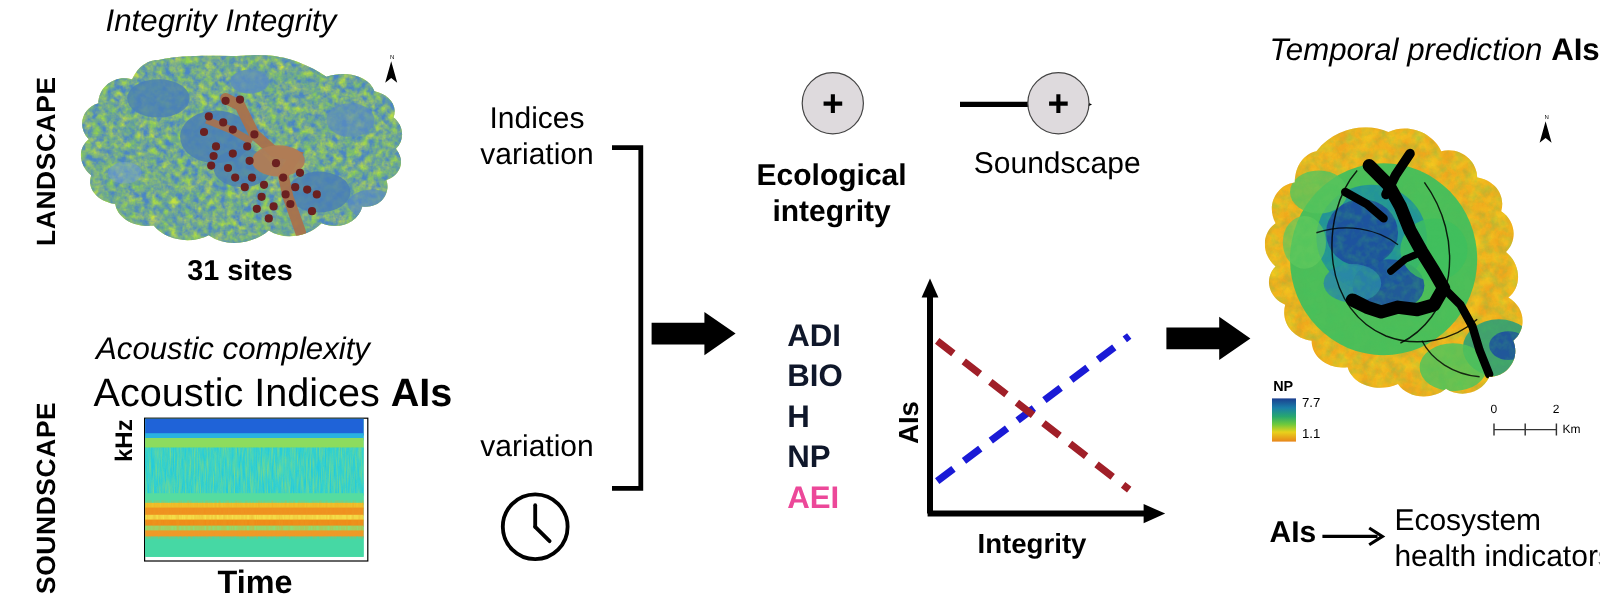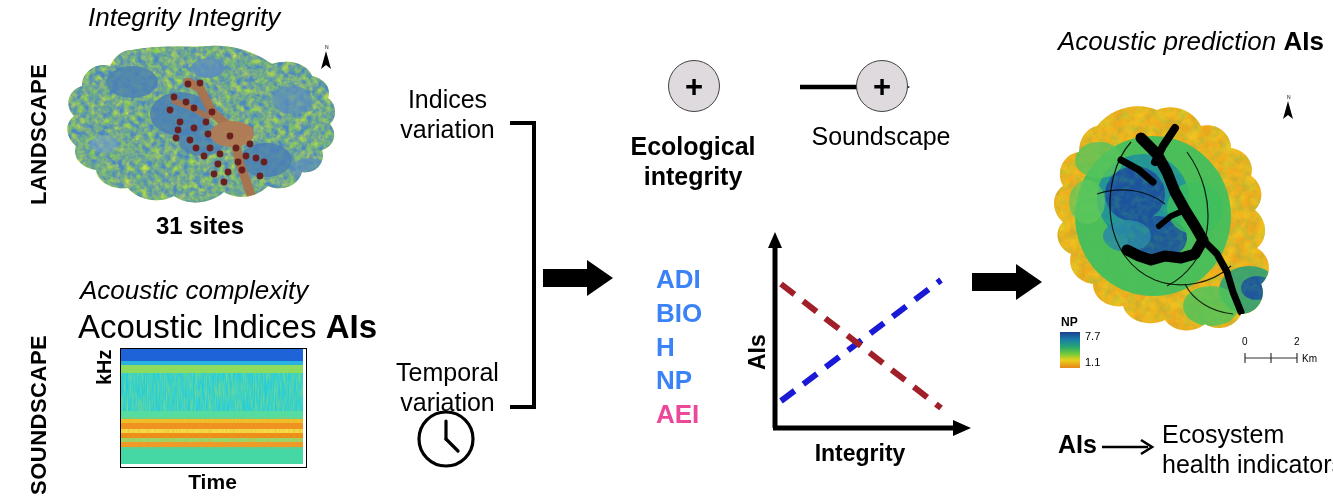--- a/index.html
+++ b/index.html
@@ -10,21 +10,21 @@
           transform:rotate(-90deg);transform-origin:left top;white-space:nowrap;}
   .title-it{font-style:italic;font-size:26px;white-space:nowrap;}
   .plain{font-size:33px;white-space:nowrap;}
   .bold{font-weight:bold;}
   .ctr{text-align:center;}
   .mid-txt{font-size:25px;line-height:1.18;text-align:center;white-space:nowrap;}
   .circ{width:50px;height:50px;border-radius:50%;background:#dedadd;
         border:1.6px solid #444;display:flex;align-items:center;justify-content:center;
         font-size:31px;font-weight:bold;line-height:1;}
   .idx{font-size:26px;font-weight:bold;line-height:1.30;}
-  .idx.blue{color:#3b82f6;}
+  .idx.blue{color:#0f172a;}
   .idx.red{color:#ec4899;}
   .axlab{font-size:23px;font-weight:bold;}
   .small{font-size:9px;}
   svg{display:block;overflow:visible;}
 </style>
 </head>
 <body>
 
 <div class="abs vlabel" style="left:26px;top:205px;">
   <span>LANDSCAPE</span>
@@ -152,29 +152,28 @@
   <rect x="0" y="84" width="182" height="6" fill="#ef8b18"></rect>
   <rect x="0" y="89" width="182" height="5" fill="#8fdc72"></rect>
   <rect x="0" y="93" width="182" height="6" fill="#f09828"></rect>
   <rect x="0" y="98" width="182" height="17" fill="#46d8a4"></rect>
   <rect x="0" y="68" width="182" height="32" fill="#e8a024" filter="url(#spNoise)" opacity=".45"></rect>
 </svg>
 </div>
 
 <div class="abs bold" style="left:93px;top:385px;font-size:20px;
      transform:rotate(-90deg);transform-origin:left top;">kHz</div>
-<div class="abs bold ctr" style="left:120px;top:470px;width:185px;font-size:21px;">Time</div>
+<div class="abs bold ctr" style="left:120px;top:470px;width:185px;font-size:27px;">Time</div>
 
 <div class="abs mid-txt" style="left:370px;top:85px;width:155px;">
   <div>Indices</div>
   <div>variation</div>
 </div>
 
 <div class="abs mid-txt" style="left:370px;top:358px;width:155px;">
-  <div>Temporal</div>
   <div>variation</div>
 </div>
 
 <div class="abs" style="left:415px;top:408px;">
 <svg width="62" height="62" viewBox="0 0 62 62">
   <circle cx="31" cy="31" r="27" fill="none" stroke="#000" stroke-width="3.2"></circle>
   <line x1="31" y1="31" x2="31" y2="13" stroke="#000" stroke-width="3.2" stroke-linecap="round"></line>
   <line x1="31" y1="31" x2="43" y2="43" stroke="#000" stroke-width="3.2" stroke-linecap="round"></line>
 </svg>
 </div>
@@ -239,21 +238,21 @@
      transform:rotate(-90deg);transform-origin:left top;white-space:nowrap;">AIs</div>
 <div class="abs axlab ctr" style="left:760px;top:440px;width:200px;">Integrity</div>
 
 <div class="abs" style="left:972px;top:262px;">
 <svg width="72" height="40" viewBox="0 0 72 40">
   <polygon points="0,11 44,11 44,2 70,20 44,38 44,29 0,29" fill="#000"></polygon>
 </svg>
 </div>
 
 <div class="abs" style="left:1058px;top:26px;font-size:26px;white-space:nowrap;">
-  <span style="font-style:italic;">Acoustic prediction</span>
+  <span style="font-style:italic;">Temporal prediction</span>
   <span class="bold">AIs</span>
 </div>
 
 <div class="abs" style="left:1035px;top:98px;width:265px;height:235px;">
 <svg width="265" height="235" viewBox="0 0 265 235">
   <defs>
     <clipPath id="pmClip">
       <path d="M62,28 C78,8 104,4 122,12 C140,4 160,14 166,28 C182,24 196,36 196,50
                C210,52 220,64 216,78 C228,86 230,102 220,112 C232,122 234,140 222,150
                C236,158 238,176 226,186 C232,200 222,216 206,216 C200,230 182,234 170,226

